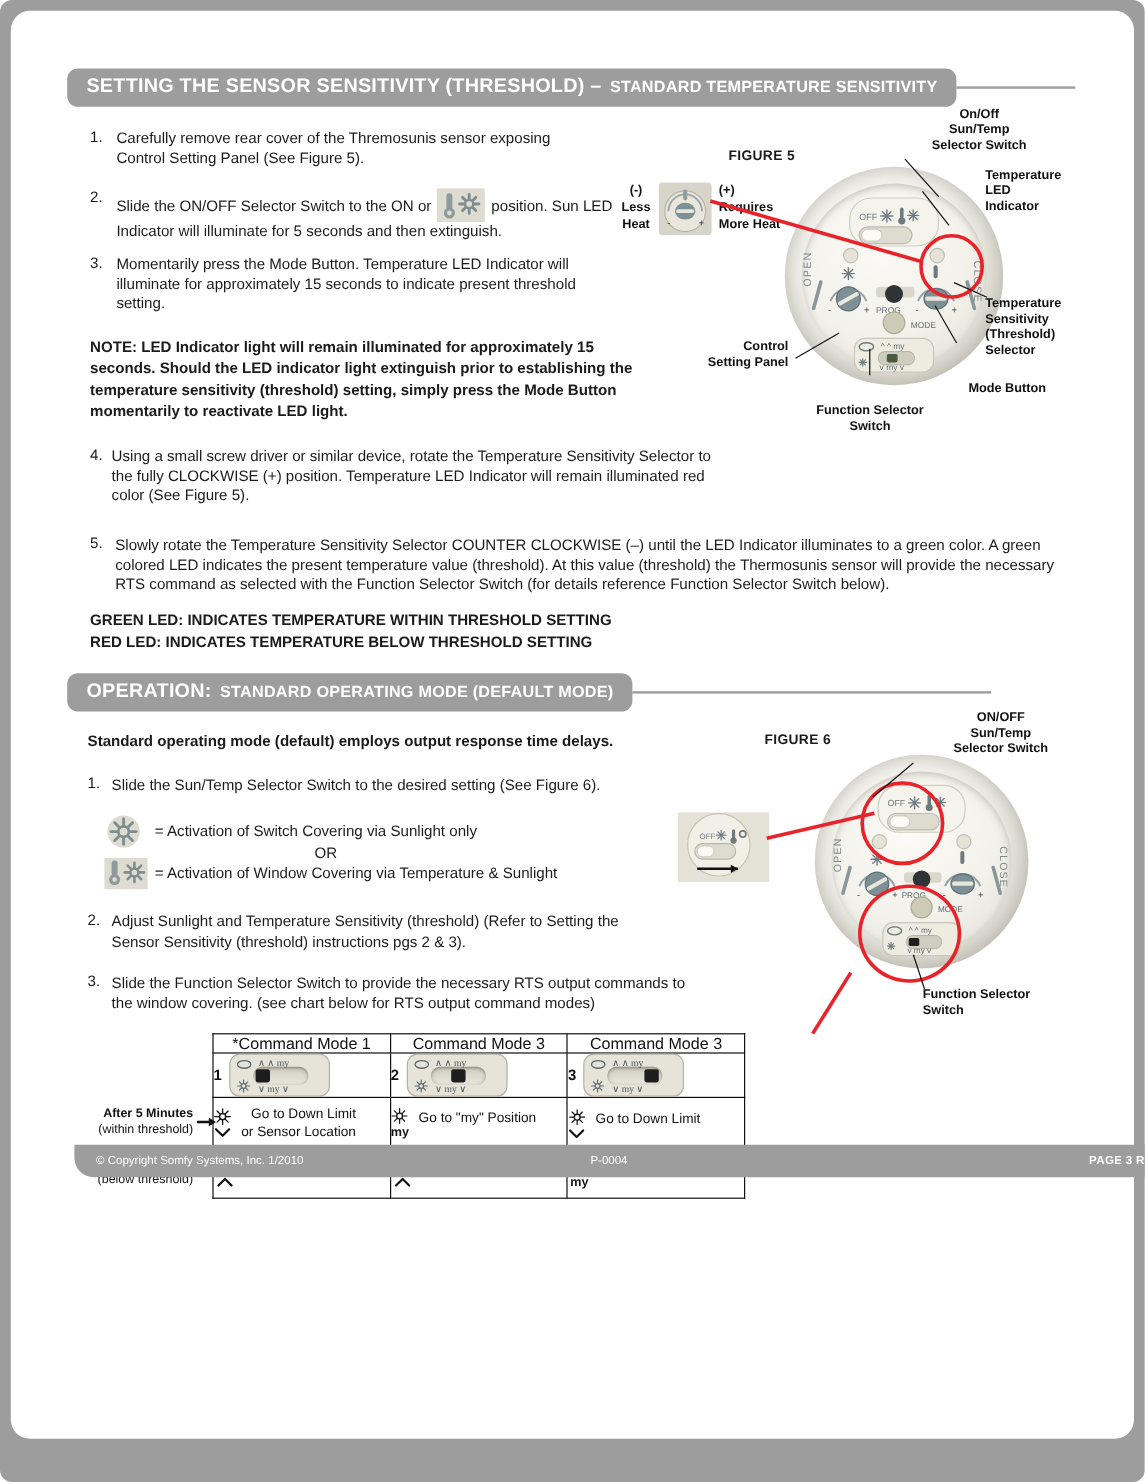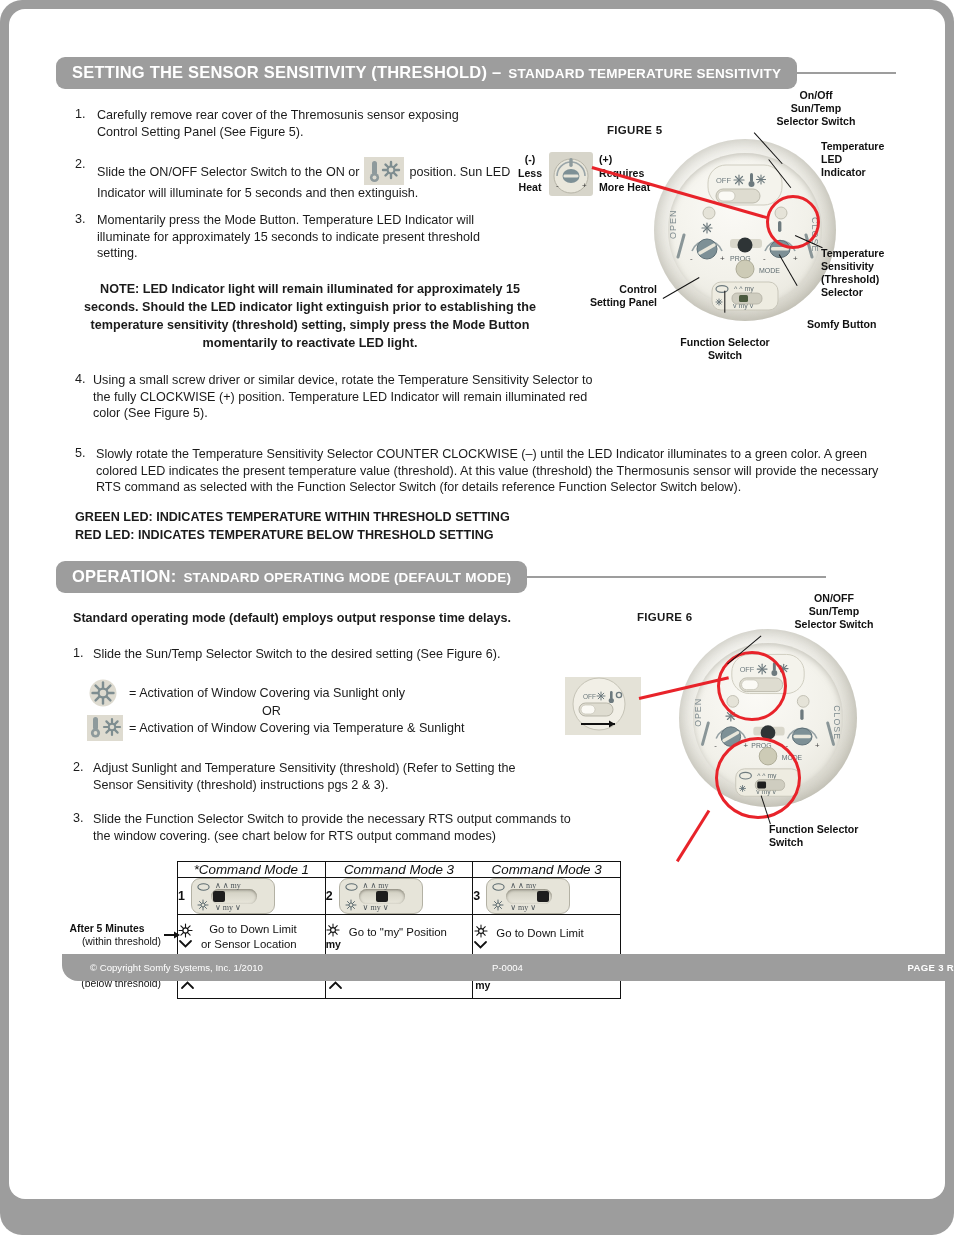--- a/index.html
+++ b/index.html
@@ -5,21 +5,21 @@
   * { box-sizing: border-box; margin: 0; padding: 0; }
   html, body {
     width: 954px; height: 1235px;
     background: #ffffff;
     font-family: "Liberation Sans", sans-serif;
   }
   #page {
     position: relative;
     width: 954px; height: 1235px;
     background: #9d9d9d;
-    border-radius: 22px;
+    border-radius: 10px;
     overflow: hidden;
   }
   #sheet {
     position: absolute;
     left: 9px; top: 9px;
     width: 936px; height: 1190px;
     background: #ffffff;
     border-radius: 16px;
   }
 
@@ -38,21 +38,21 @@
     letter-spacing: .2px;
   }
   .banner .b-sub {
     font-size: 13.5px; font-weight: bold;
     letter-spacing: .2px;
   }
   .banner-rule { height: 2px; background: #9d9d9d; flex: 1; }
 
   
   .p { position: absolute; color: #1b1b1b; font-size: 12.6px; line-height: 1.33; }
-  .b { font-weight: bold; text-align: center; }
+  .b { font-weight: bold; }
   .num { position: absolute; font-size: 12.6px; color: #1b1b1b; }
 
   
   .chip {
     display: inline-block; vertical-align: middle;
     background: #dedbd0;
   }
 
   
   .fig-label {
@@ -91,21 +91,21 @@
     border: 1.6px solid #111;
     background: #fff;
   }
   #cmd-table td, #cmd-table th {
     border: 1.4px solid #111;
     padding: 0;
     vertical-align: middle;
   }
   .th-lab {
     font-size: 13.4px; text-align: center; color:#111;
-    font-weight: normal; padding: 4px 0 5px 0; font-style: italic;
+    font-weight: normal; padding: 4px 0 5px 0;
   }
   .cell-pad { padding: 5px 7px; position: relative; }
   .cell-txt { font-size: 11.4px; color:#111; line-height:1.25;text-align:right; }
   .mode-n { font-size: 12.4px; font-weight: bold; color:#111; }
 
   
   .swgfx {
     position: relative;
     width: 84px; height: 36px;
     border: 1px solid #b3b1a4;
@@ -131,21 +131,21 @@
 
   
   #footer {
     position: absolute; left: 9px; bottom: 9px;
     width: 936px; height: 27px;
     background: #9d9d9d; color: #ffffff;
     border-radius: 0 0 16px 16px;
     display: flex; align-items: center;
     font-size: 9.6px;
   }
-  #footer .f-l { position:absolute; left: 28px; }
+  #footer .f-l { position:absolute; left: 18px; }
   #footer .f-c { position:absolute; left: 430px; }
   #footer .f-r { position:absolute; right: 22px; font-weight: bold; letter-spacing:.3px;}
 </style>
 </head>
 <body>
 
 <div id="page">
 <div id="sheet">
 
   <div class="banner-wrap" style="left:47px; top:48px; width:840px;">
@@ -307,21 +307,21 @@
   <div class="leader" style="left:782px; top:178px; width:36px; height:1.4px; transform:rotate(-128deg);"></div>
 
   <div class="callout rt" style="left:812px; top:238px; width:96px;">
     <div>Temperature</div>
     <div>Sensitivity</div>
     <div>(Threshold)</div>
     <div>Selector</div>
   </div>
   <div class="leader" style="left:786px; top:226px; width:30px; height:1.4px; transform:rotate(24deg);"></div>
 
-  <div class="callout rt" style="left:798px; top:309px; width:96px;">Somfy Button</div>
+  <div class="callout rt" style="left:798px; top:309px; width:96px;">Mode Button</div>
   <div class="leader" style="left:770px; top:245px; width:36px; height:1.4px; transform:rotate(60deg);"></div>
 
   <div class="callout left" style="left:556px; top:274px; width:92px;">
     <div>Control</div>
     <div>Setting  Panel</div>
   </div>
   <div class="leader" style="left:654px; top:289px; width:42px; height:1.4px; transform:rotate(-30deg);"></div>
 
   <div class="callout" style="left:658px; top:327px; width:116px;">
     <div>Function Selector</div>
@@ -347,21 +347,21 @@
       <circle cx="14" cy="14" r="13.5" fill="#dedbd0"></circle>
       <g stroke="#7e8d90" stroke-width="2.4" stroke-linecap="round">
         <line x1="14" y1="3.5" x2="14" y2="24.5"></line>
             <line x1="3.5" y1="14" x2="24.5" y2="14"></line>
         <line x1="6.6" y1="6.6" x2="21.4" y2="21.4"></line>
             <line x1="21.4" y1="6.6" x2="6.6" y2="21.4"></line>
       </g>
       <circle cx="14" cy="14" r="4.4" fill="#dedbd0" stroke="#7e8d90" stroke-width="2.2"></circle>
     </svg>
   </div>
-  <div class="p" style="left:120px; top:676px;">= Activation of Window Covering via Sunlight only</div>
+  <div class="p" style="left:120px; top:676px;">= Activation of Switch Covering via Sunlight only</div>
   <div class="p" style="left:253px; top:694px;">OR</div>
 
   <div style="position:absolute; left:78px; top:706px; background:#dedbd0; width:36px; height:26px;">
     <svg width="36" height="26" viewBox="0 0 36 26">
       <g fill="#8e9a9c">
         <rect x="6" y="2" width="5" height="13" rx="2.5"></rect>
         <circle cx="8.5" cy="18" r="4.6"></circle>
         <circle cx="8.5" cy="18" r="1.9" fill="#dedbd0"></circle>
       </g>
       <g stroke="#7e8d90" stroke-width="2.2" stroke-linecap="round">

